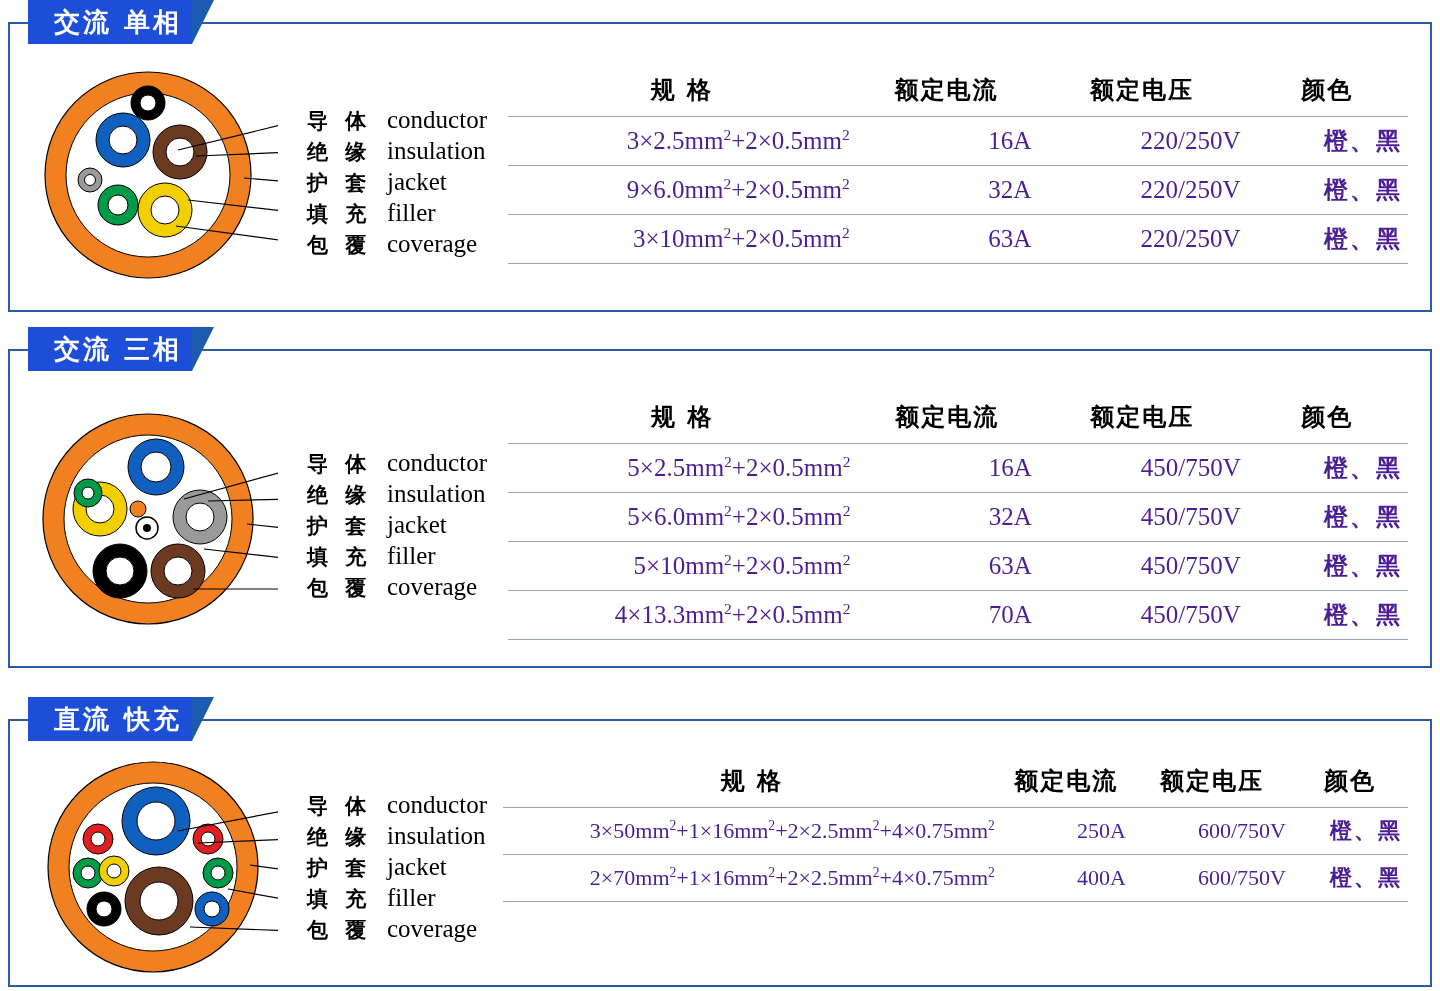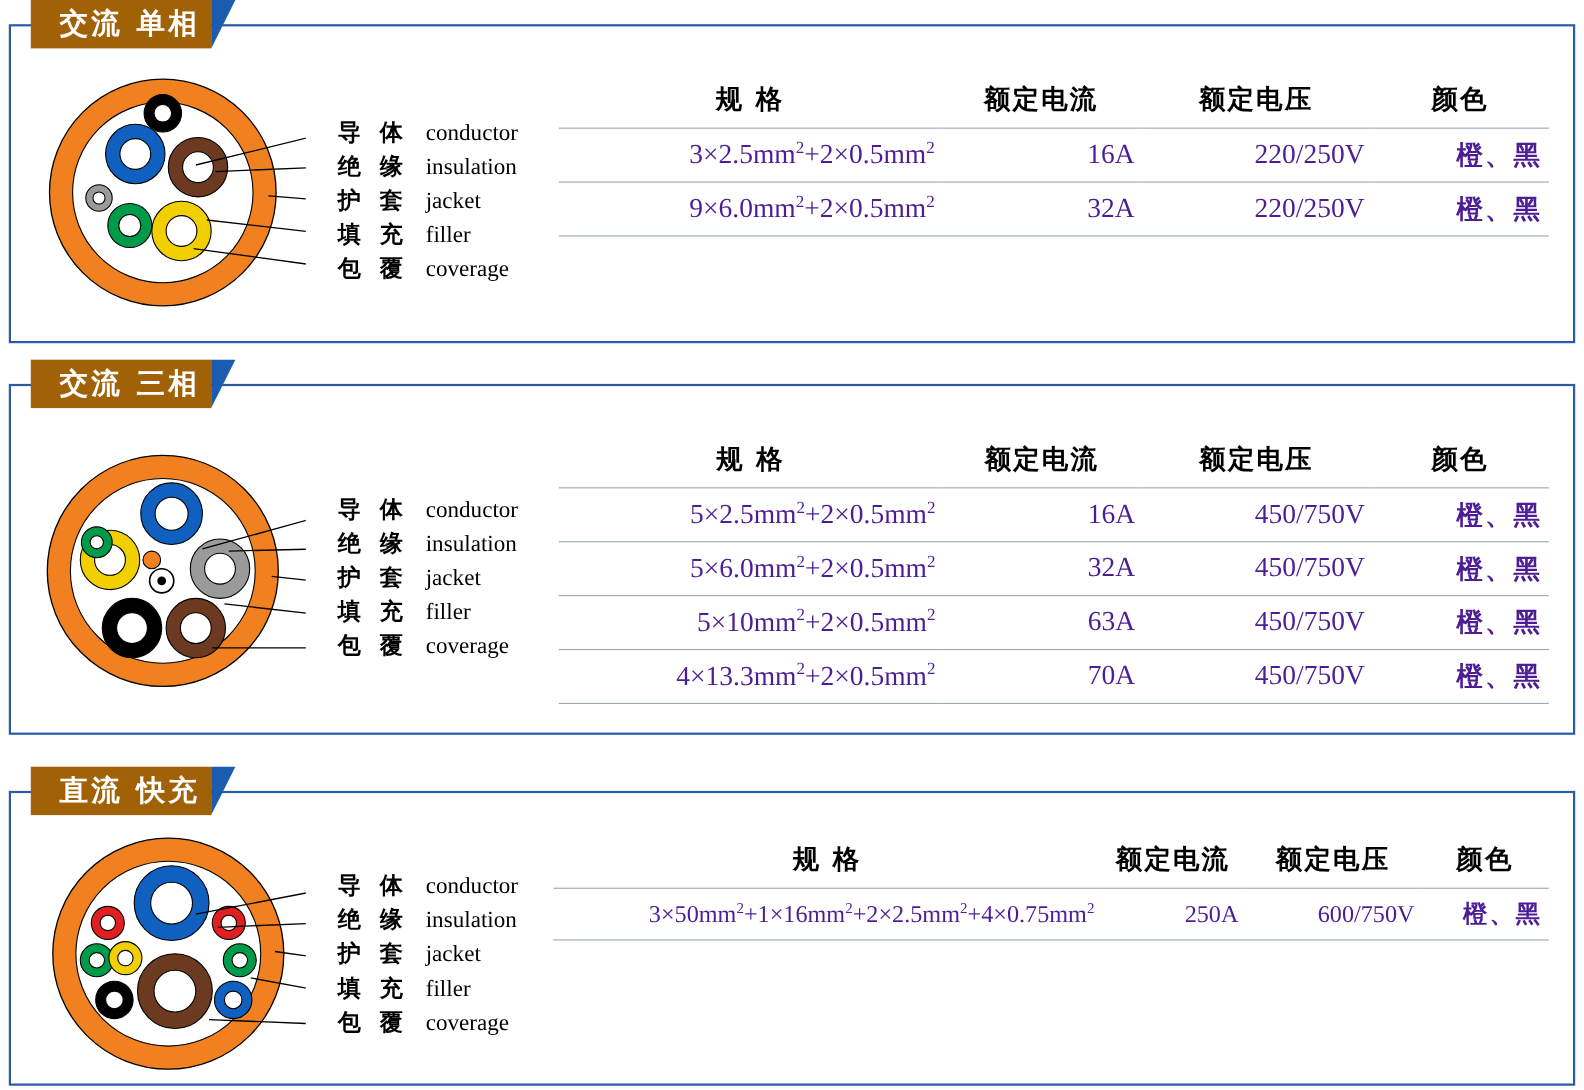--- a/index.html
+++ b/index.html
@@ -35,21 +35,21 @@
     bottom: 0;
     border: 2px solid #2b5aa8;
     background: #ffffff;
     box-sizing: border-box;
   }
   .tab {
     position: absolute;
     left: 20px;
     top: 0;
     height: 44px;
-    background: #a16207;
+    background: #1d4ed8;
     color: #ffffff;
     font-family: "DejaVu Sans", sans-serif;
     font-weight: bold;
     font-size: 26px;
     line-height: 44px;
     padding: 0 10px 0 26px;
     letter-spacing: 3px;
     z-index: 5;
     white-space: nowrap;
   }
@@ -87,21 +87,21 @@
     font-family: "DejaVu Sans", sans-serif;
     font-size: 21px;
     font-weight: bold;
     color: #000;
     width: 76px;
     letter-spacing: 5px;
     margin-left: 16px;
   }
   .legend-en {
     font-family: "Liberation Serif", serif;
-    font-size: 21px;
+    font-size: 25px;
     color: #000;
     padding-left: 4px;
   }
 
   
   .spec {
     position: absolute;
     border-collapse: collapse;
     font-family: "Liberation Serif", serif;
   }
@@ -209,20 +209,26 @@
       <tbody>
         <tr>
           <td><span>3×2.5mm</span><sup>2</sup><span>+2×0.5mm</span><sup>2</sup></td>
           <td>16A</td>
           <td>220/250V</td>
           <td class="cn">橙、黑</td>
         </tr>
         <tr>
           <td><span>9×6.0mm</span><sup>2</sup><span>+2×0.5mm</span><sup>2</sup></td>
           <td>32A</td>
+          <td>220/250V</td>
+          <td class="cn">橙、黑</td>
+        </tr>
+        <tr>
+          <td><span>3×10mm</span><sup>2</sup><span>+2×0.5mm</span><sup>2</sup></td>
+          <td>63A</td>
           <td>220/250V</td>
           <td class="cn">橙、黑</td>
         </tr>
       </tbody>
     </table>
   </div>
 
   <div class="section" style="top:327px; height:341px;">
     <div class="section-box"></div>
     <div class="tab">交流 三相</div>
@@ -378,17 +384,23 @@
           <th style="width:120px">颜色</th>
         </tr>
       </thead>
       <tbody>
         <tr class="small">
           <td><span>3×50mm</span><sup>2</sup><span>+1×16mm</span><sup>2</sup><span>+2×2.5mm</span><sup>2</sup><span>+4×0.75mm</span><sup>2</sup></td>
           <td>250A</td>
           <td>600/750V</td>
           <td class="cn">橙、黑</td>
         </tr>
+        <tr class="small">
+          <td><span>2×70mm</span><sup>2</sup><span>+1×16mm</span><sup>2</sup><span>+2×2.5mm</span><sup>2</sup><span>+4×0.75mm</span><sup>2</sup></td>
+          <td>400A</td>
+          <td>600/750V</td>
+          <td class="cn">橙、黑</td>
+        </tr>
       </tbody>
     </table>
   </div>
 
 </div>
 
 </body></html>

